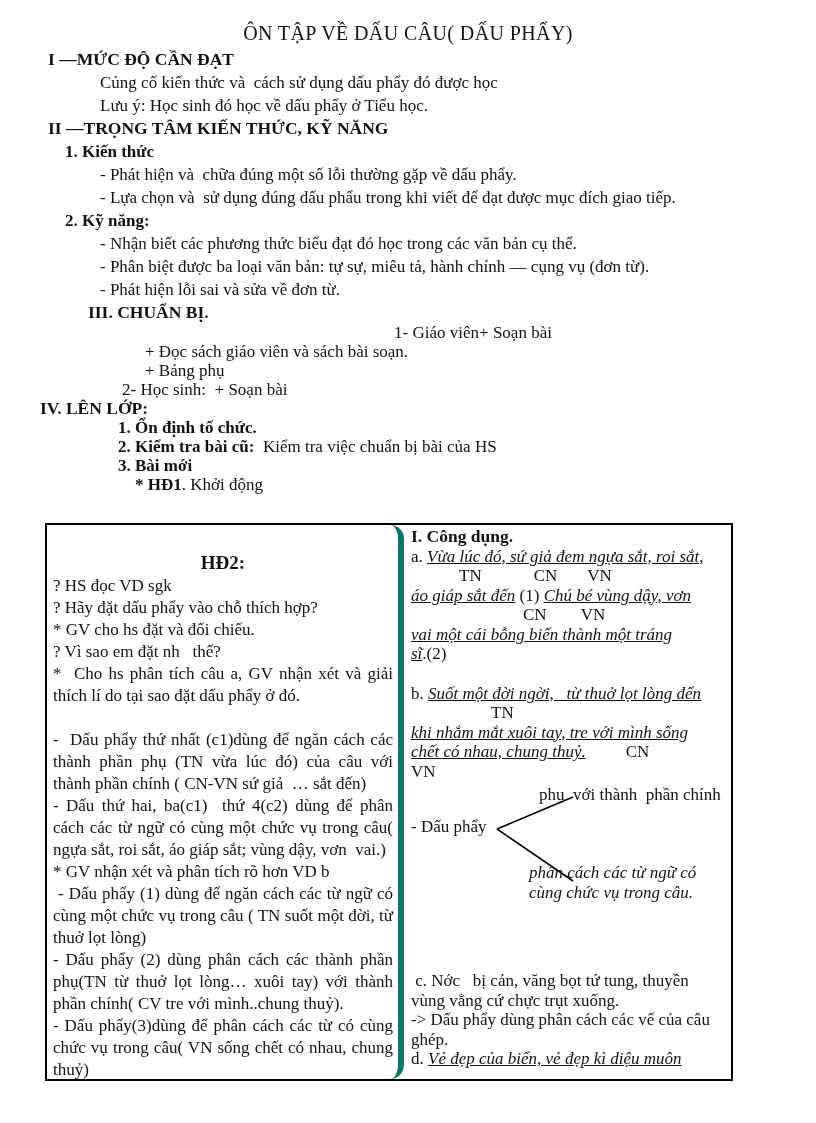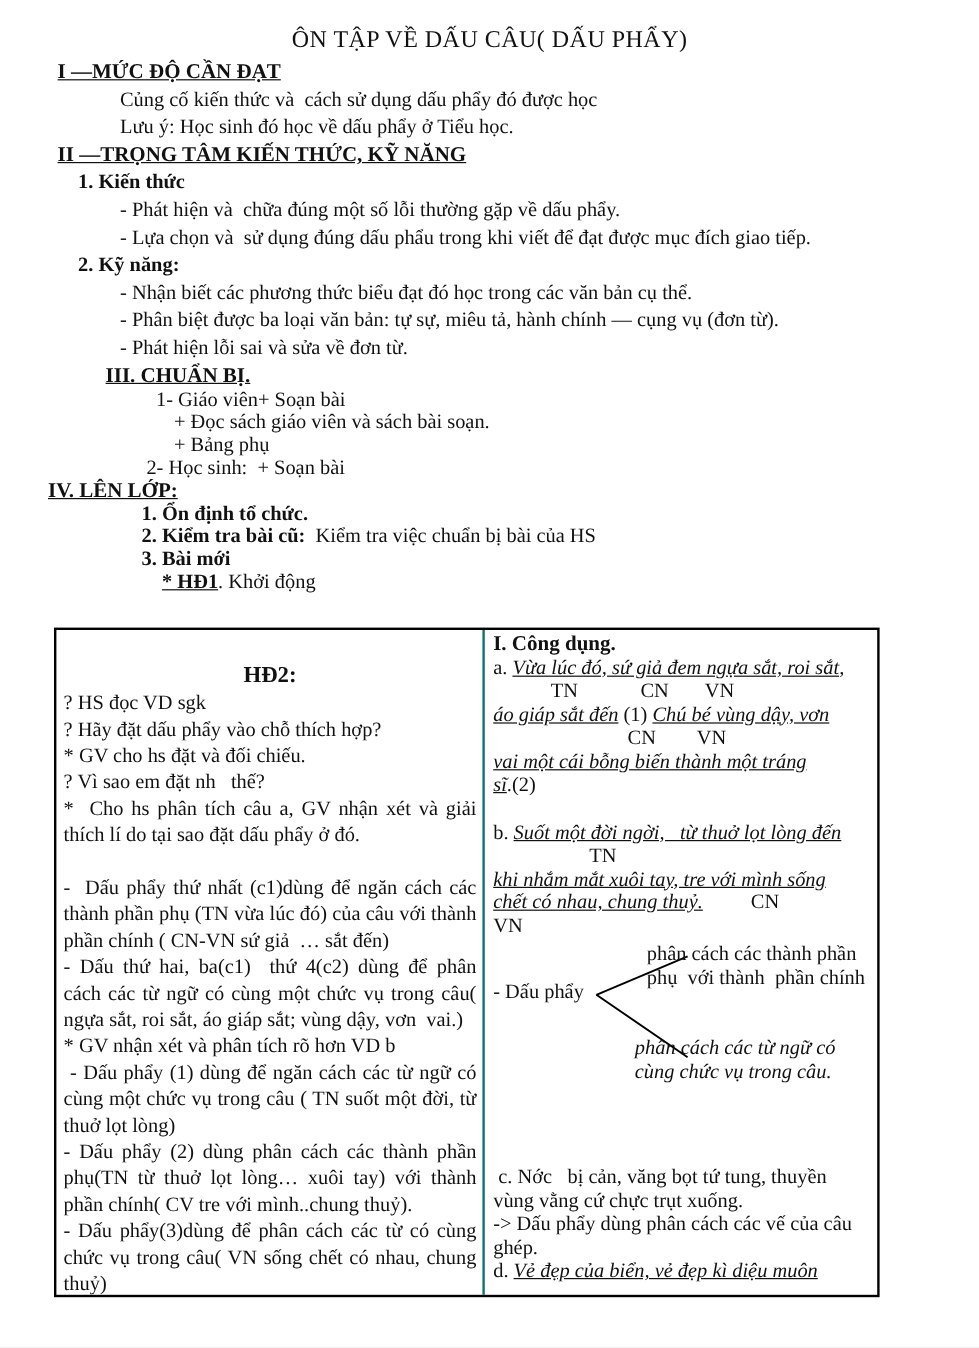--- a/index.html
+++ b/index.html
@@ -10,54 +10,54 @@
     background:#ffffff;
     font-family:"Liberation Serif","DejaVu Serif",serif;
     color:#111;
     overflow:hidden;
   }
   .ln{white-space:pre-wrap;}
   .b{font-weight:bold;}
   .i{}
   .u{text-decoration:underline;}
   .iu{font-style:italic;text-decoration:underline;text-align:center;}
-  .bu{font-weight:bold;text-decoration:underline;}
+  .bu{font-weight:bold;}
 
   
   .title{
     margin-top:22px;
     text-align:center;
     font-size:20px;
     letter-spacing:.4px;
   }
   .top1{font-size:17px;line-height:23px;margin-top:3px;}
   .top2{font-size:17px;line-height:19px;padding-left:40px;}
   .x48{margin-left:48px;}
   .x55{}
   .x65{margin-left:65px;}
   .x78{margin-left:78px;}
   .x82{margin-left:82px;}
-  .x90{margin-left:90px;}
+  .x90{margin-left:90px;text-align:center;}
   .x95{margin-left:95px;}
   .x100{margin-left:100px;}
   .x105{margin-left:105px;}
   .hsize{font-size:17.5px;}
 
   
   .lesson-table{
     position:absolute;left:45px;top:523px;
     width:688px;height:558px;
     border:2px solid #000;
     box-sizing:border-box;
     display:flex;
   }
-  .cell{box-sizing:border-box;overflow:hidden;}
+  .cell{box-sizing:border-box;overflow:hidden;border-radius:14px;}
   .cell-left{
     width:357px;
-    border-right:2px solid #0f766e;
+    border-right:6px solid #0f766e;
     padding:2px 5px 2px 6px;
     font-size:17px;line-height:22px;
   }
   .cell-right{
     flex:1;
     padding:2px 4px 2px 7px;
     font-size:17px;line-height:19.5px;
   }
   .cell-left .para{text-align:justify;white-space:pre-wrap;}
   .cellhead{
@@ -159,21 +159,20 @@
       <div class="ln"><span class="iu">chết có nhau, chung thuỷ.</span><span class="cnb" style="display:inline-block;">CN</span></div>
       <div class="ln"><span>VN</span></div>
 
       <div class="diagram">
         <div class="dlabel ln">- Dấu phẩy</div>
         <svg width="80" height="96" viewBox="0 0 80 96">
           <line x1="2" y1="38" x2="78" y2="6" stroke="#000" stroke-width="1.6"></line>
           <line x1="2" y1="38" x2="78" y2="90" stroke="#000" stroke-width="1.6"></line>
         </svg>
         <div class="dt1">
-          <div class="ln">phân cách các thành phần</div>
           <div class="ln">phụ  với thành  phần chính</div>
         </div>
         <div class="dt2">
           <div class="ln">phân cách các từ ngữ có</div>
           <div class="ln">cùng chức vụ trong câu.</div>
         </div>
       </div>
 
       <div class="spacer72"></div>
       <div class="ln"><span> c. </span><span class="i">Nớc   bị cản, văng bọt tứ tung, thuyền vùng vằng cứ chực trụt xuống.</span></div>

